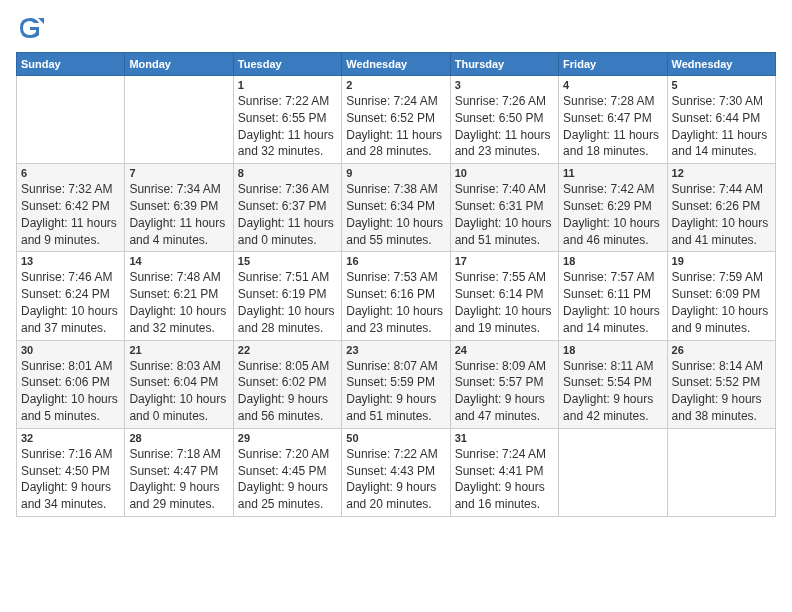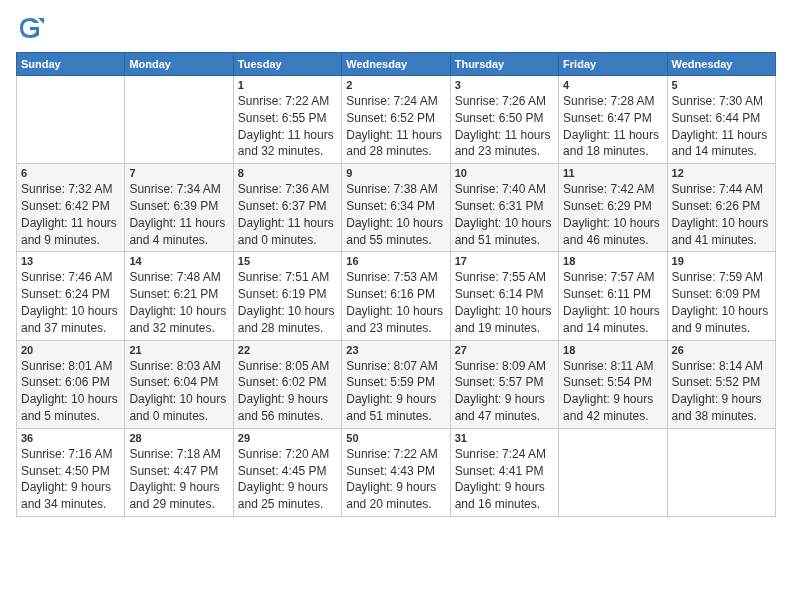--- a/index.html
+++ b/index.html
@@ -252,21 +252,21 @@
           </td>
           <td>
             <span class="day-num">19</span>
         <div class="day-info">
           Sunrise: 7:59 AM<br>Sunset: 6:09 PM<br>Daylight: 10 hours and 9 minutes.
         </div>
           </td>
         </tr>
         <tr>
           <td>
-            <span class="day-num">20</span>
+            <span class="day-num">30</span>
         <div class="day-info">
           Sunrise: 8:01 AM<br>Sunset: 6:06 PM<br>Daylight: 10 hours and 5 minutes.
         </div>
           </td>
           <td>
             <span class="day-num">21</span>
         <div class="day-info">
           Sunrise: 8:03 AM<br>Sunset: 6:04 PM<br>Daylight: 10 hours and 0 minutes.
         </div>
           </td>
@@ -276,41 +276,41 @@
           Sunrise: 8:05 AM<br>Sunset: 6:02 PM<br>Daylight: 9 hours and 56 minutes.
         </div>
           </td>
           <td>
             <span class="day-num">23</span>
         <div class="day-info">
           Sunrise: 8:07 AM<br>Sunset: 5:59 PM<br>Daylight: 9 hours and 51 minutes.
         </div>
           </td>
           <td>
-            <span class="day-num">27</span>
+            <span class="day-num">24</span>
         <div class="day-info">
           Sunrise: 8:09 AM<br>Sunset: 5:57 PM<br>Daylight: 9 hours and 47 minutes.
         </div>
           </td>
           <td>
             <span class="day-num">18</span>
         <div class="day-info">
           Sunrise: 8:11 AM<br>Sunset: 5:54 PM<br>Daylight: 9 hours and 42 minutes.
         </div>
           </td>
           <td>
             <span class="day-num">26</span>
         <div class="day-info">
           Sunrise: 8:14 AM<br>Sunset: 5:52 PM<br>Daylight: 9 hours and 38 minutes.
         </div>
           </td>
         </tr>
         <tr>
           <td>
-            <span class="day-num">36</span>
+            <span class="day-num">32</span>
         <div class="day-info">
           Sunrise: 7:16 AM<br>Sunset: 4:50 PM<br>Daylight: 9 hours and 34 minutes.
         </div>
           </td>
           <td>
             <span class="day-num">28</span>
         <div class="day-info">
           Sunrise: 7:18 AM<br>Sunset: 4:47 PM<br>Daylight: 9 hours and 29 minutes.
         </div>
           </td>

